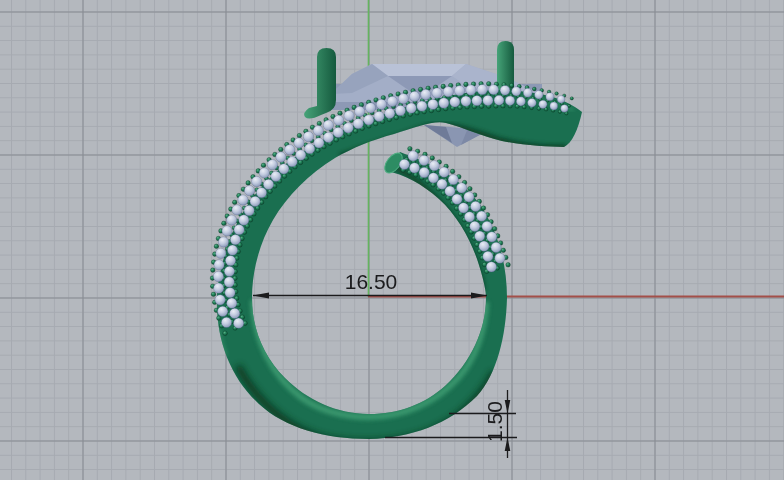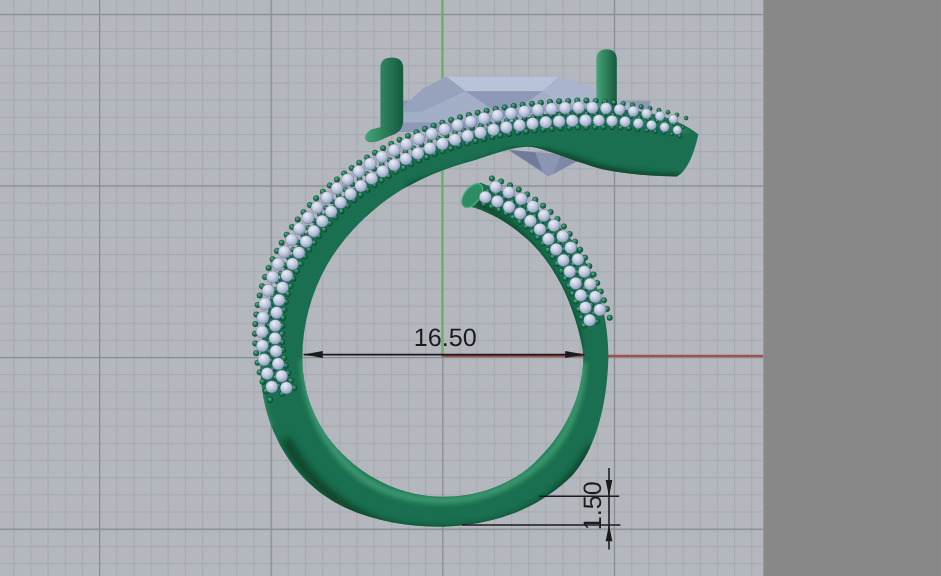--- a/index.html
+++ b/index.html
@@ -1,17 +1,17 @@
 <!DOCTYPE html>
 <html><head>
 <meta charset="utf-8">
 <style>
   html,body{margin:0;padding:0;background:#888;}
   .viewport{
-    position:relative;width:636px;height:480px;overflow:hidden;
+    position:relative;width:784px;height:480px;overflow:hidden;
     background:#b4b8be;
     font-family:"Liberation Sans",sans-serif;
   }
   .viewport svg{position:absolute;left:0;top:0;}
   .dim-label{
     position:absolute;
     font-family:"Liberation Sans",sans-serif;
     font-size:21px;
     color:#1b1b1d;
     line-height:21px;

